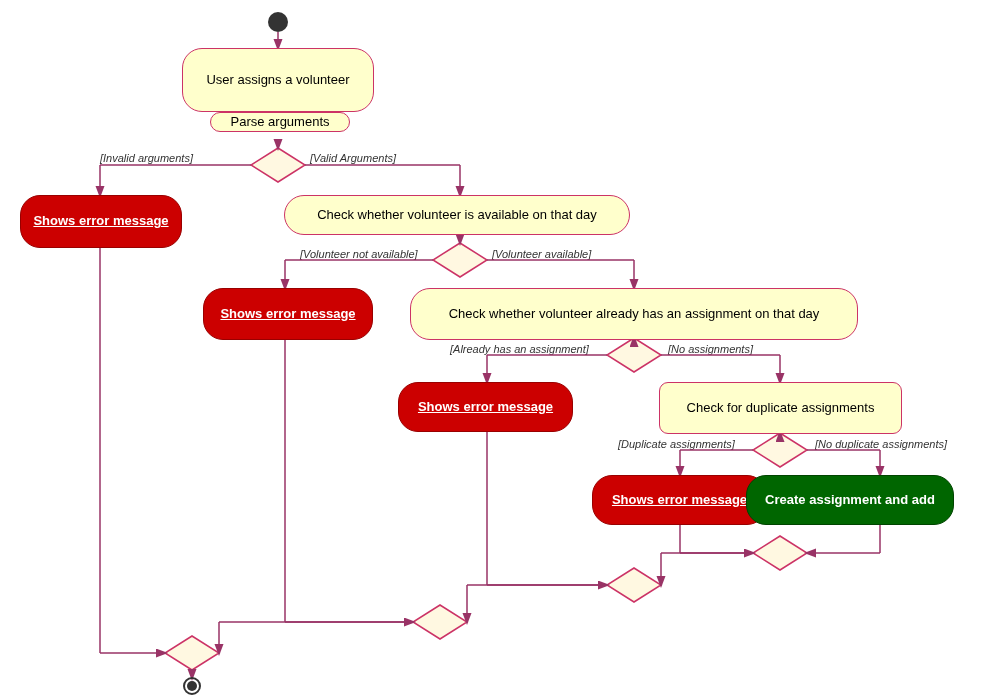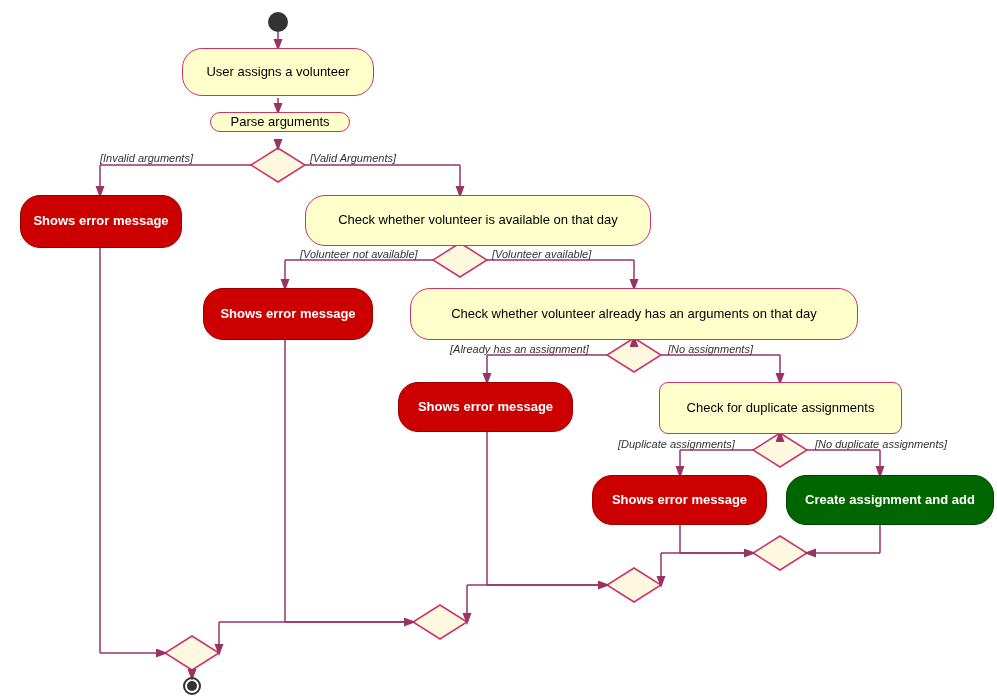--- a/index.html
+++ b/index.html
@@ -32,20 +32,21 @@
     .node-yellow {
       background: #ffffcc;
       border: 1.5px solid #cc3366;
       color: #000;
     }
     .node-red {
       background: #cc0000;
       border: 1.5px solid #990000;
       color: #fff;
       font-weight: bold;
+      text-decoration: underline;
     }
     .node-green {
       background: #006600;
       border: 1.5px solid #004400;
       color: #fff;
       font-weight: bold;
     }
   </style>
 </head>
 <body>
@@ -151,51 +152,51 @@
   <line x1="100" y1="248" x2="100" y2="653" stroke="#993366" stroke-width="1.5"></line>
   <line x1="100" y1="653" x2="165" y2="653" stroke="#993366" stroke-width="1.5" marker-end="url(#arrow)"></line>
 
   <line x1="192" y1="670" x2="192" y2="678" stroke="#993366" stroke-width="1.5" marker-end="url(#arrow)"></line>
 
   <circle cx="192" cy="686" r="8" fill="none" stroke="#333" stroke-width="2"></circle>
   <circle cx="192" cy="686" r="5" fill="#333"></circle>
 
 </svg>
 
-<div class="node-box node-yellow" style="left:182px; top:48px; width:192px; height:48px;">
+<div class="node-box node-yellow" style="left:182px; top:48px; width:192px; height:64px;">
   <span>User assigns a volunteer</span>
 </div>
 
 <div class="node-box node-yellow" style="left:210px; top:112px; width:140px; height:20px;">
   <span>Parse arguments</span>
 </div>
 
 <div class="node-box node-red" style="left:20px; top:195px; width:162px; height:53px;">
   <span>Shows error message</span>
 </div>
 
-<div class="node-box node-yellow" style="left:305px; top:195px; width:346px; height:51px;">
+<div class="node-box node-yellow" style="left:284px; top:195px; width:346px; height:40px;">
   <span>Check whether volunteer is available on that day</span>
 </div>
 
 <div class="node-box node-red" style="left:203px; top:288px; width:170px; height:52px;">
   <span>Shows error message</span>
 </div>
 
 <div class="node-box node-yellow" style="left:410px; top:288px; width:448px; height:52px;">
-  <span>Check whether volunteer already has an arguments on that day</span>
+  <span>Check whether volunteer already has an assignment on that day</span>
 </div>
 
 <div class="node-box node-red" style="left:398px; top:382px; width:175px; height:50px;">
   <span>Shows error message</span>
 </div>
 
 <div class="node-box node-yellow" style="left:659px; top:382px; width:243px; height:52px;border-radius:9px;">
   <span>Check for duplicate assignments</span>
 </div>
 
 <div class="node-box node-red" style="left:592px; top:475px; width:175px; height:50px;">
   <span>Shows error message</span>
 </div>
 
-<div class="node-box node-green" style="left:786px; top:475px; width:208px; height:50px;">
+<div class="node-box node-green" style="left:746px; top:475px; width:208px; height:50px;">
   <span>Create assignment and add</span>
 </div>
 
 </body></html>

